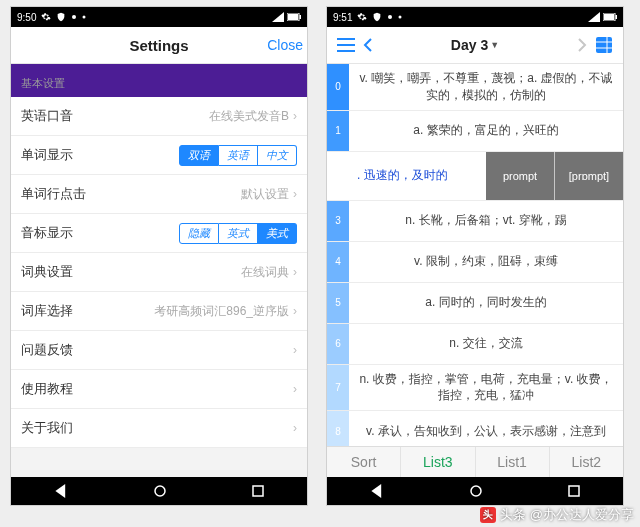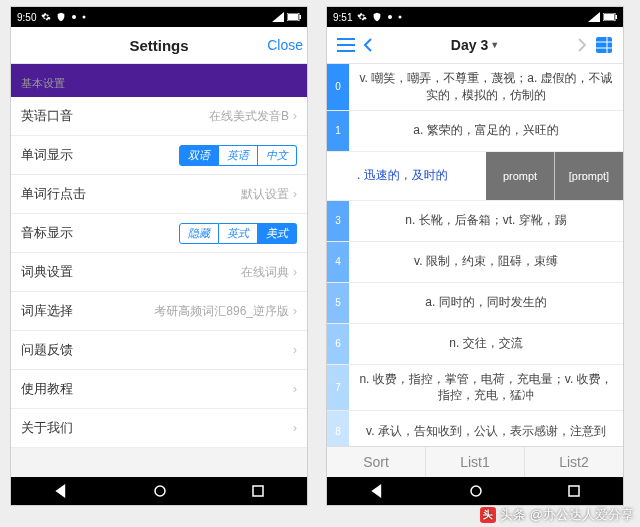--- a/index.html
+++ b/index.html
@@ -446,20 +446,21 @@
           <div class="def">n. 收费，指控，掌管，电荷，充电量；v. 收费，指控，充电，猛冲</div>
         </div>
         <div class="card">
           <div class="num" style="background: rgb(200, 228, 255);">8</div>
           <div class="def">v. 承认，告知收到，公认，表示感谢，注意到</div>
         </div>
       </div>
 
     <div class="tabs" id="tabs">
         <span>Sort</span>
+        <span class="active">List3</span>
         <span>List1</span>
         <span>List2</span>
       </div>
 
     <div class="navbar">
       <span>
           <svg width="14" height="14" viewBox="0 0 10 10" fill="#fff">
             <path d="M8 0v10L1 5z"></path>
           </svg>
         </span>

